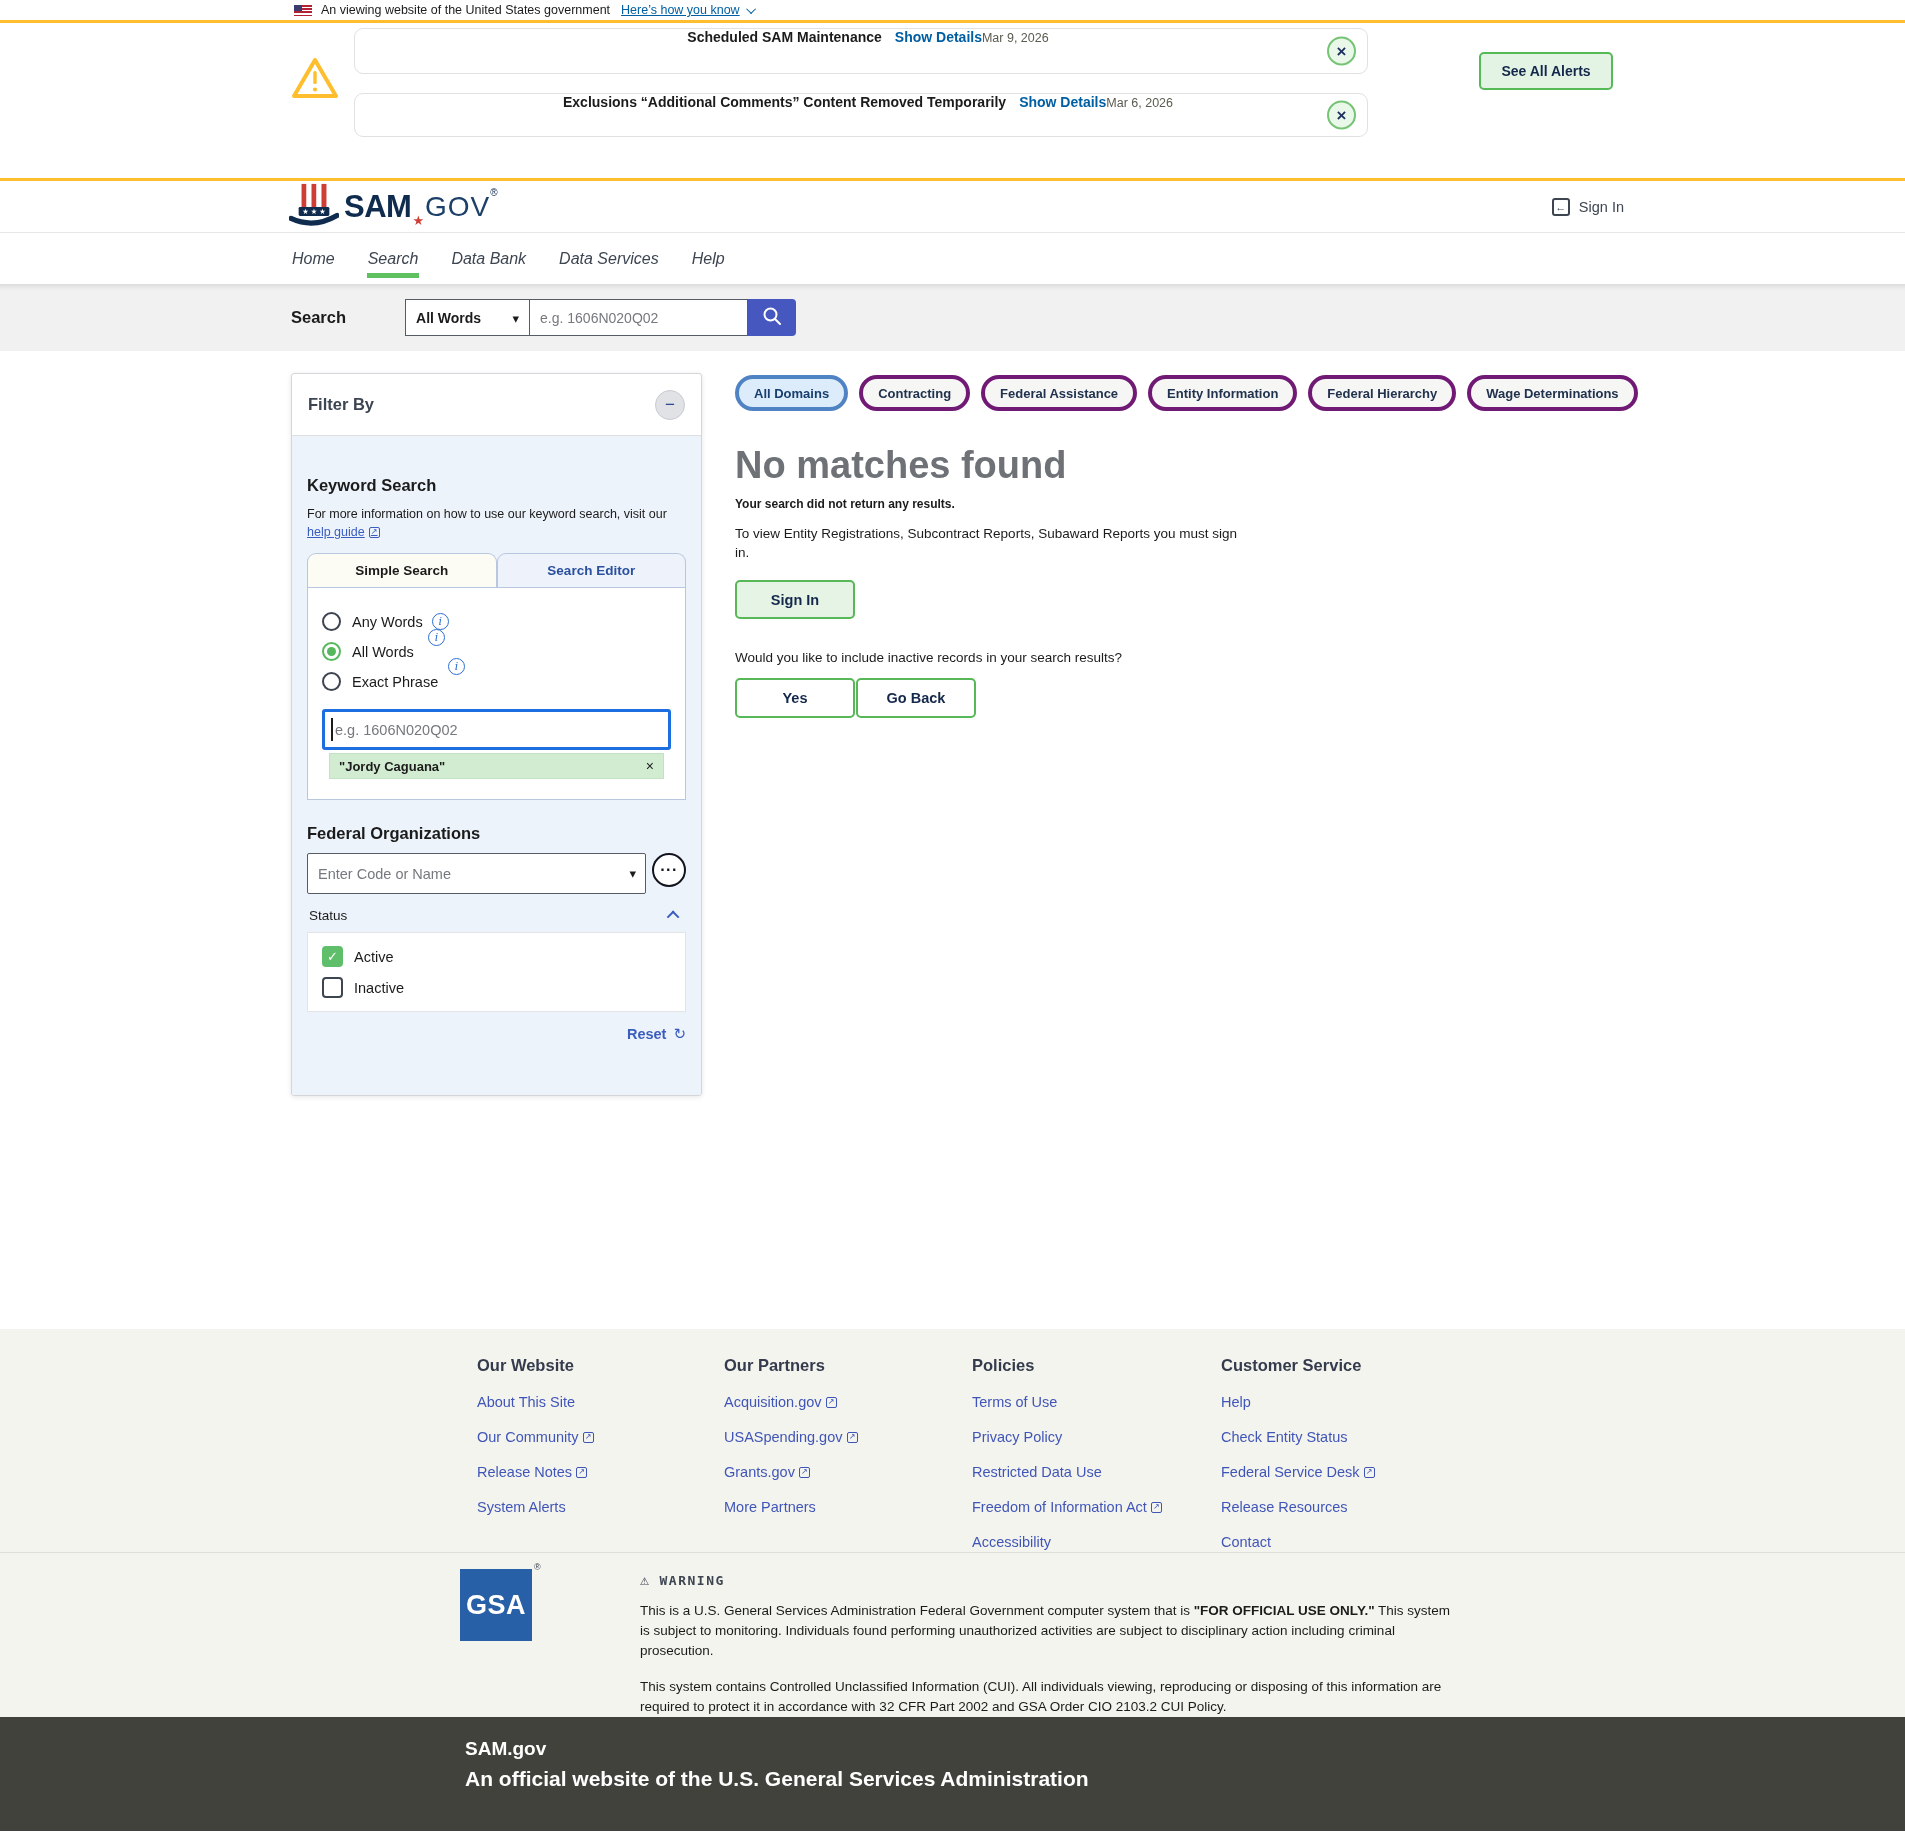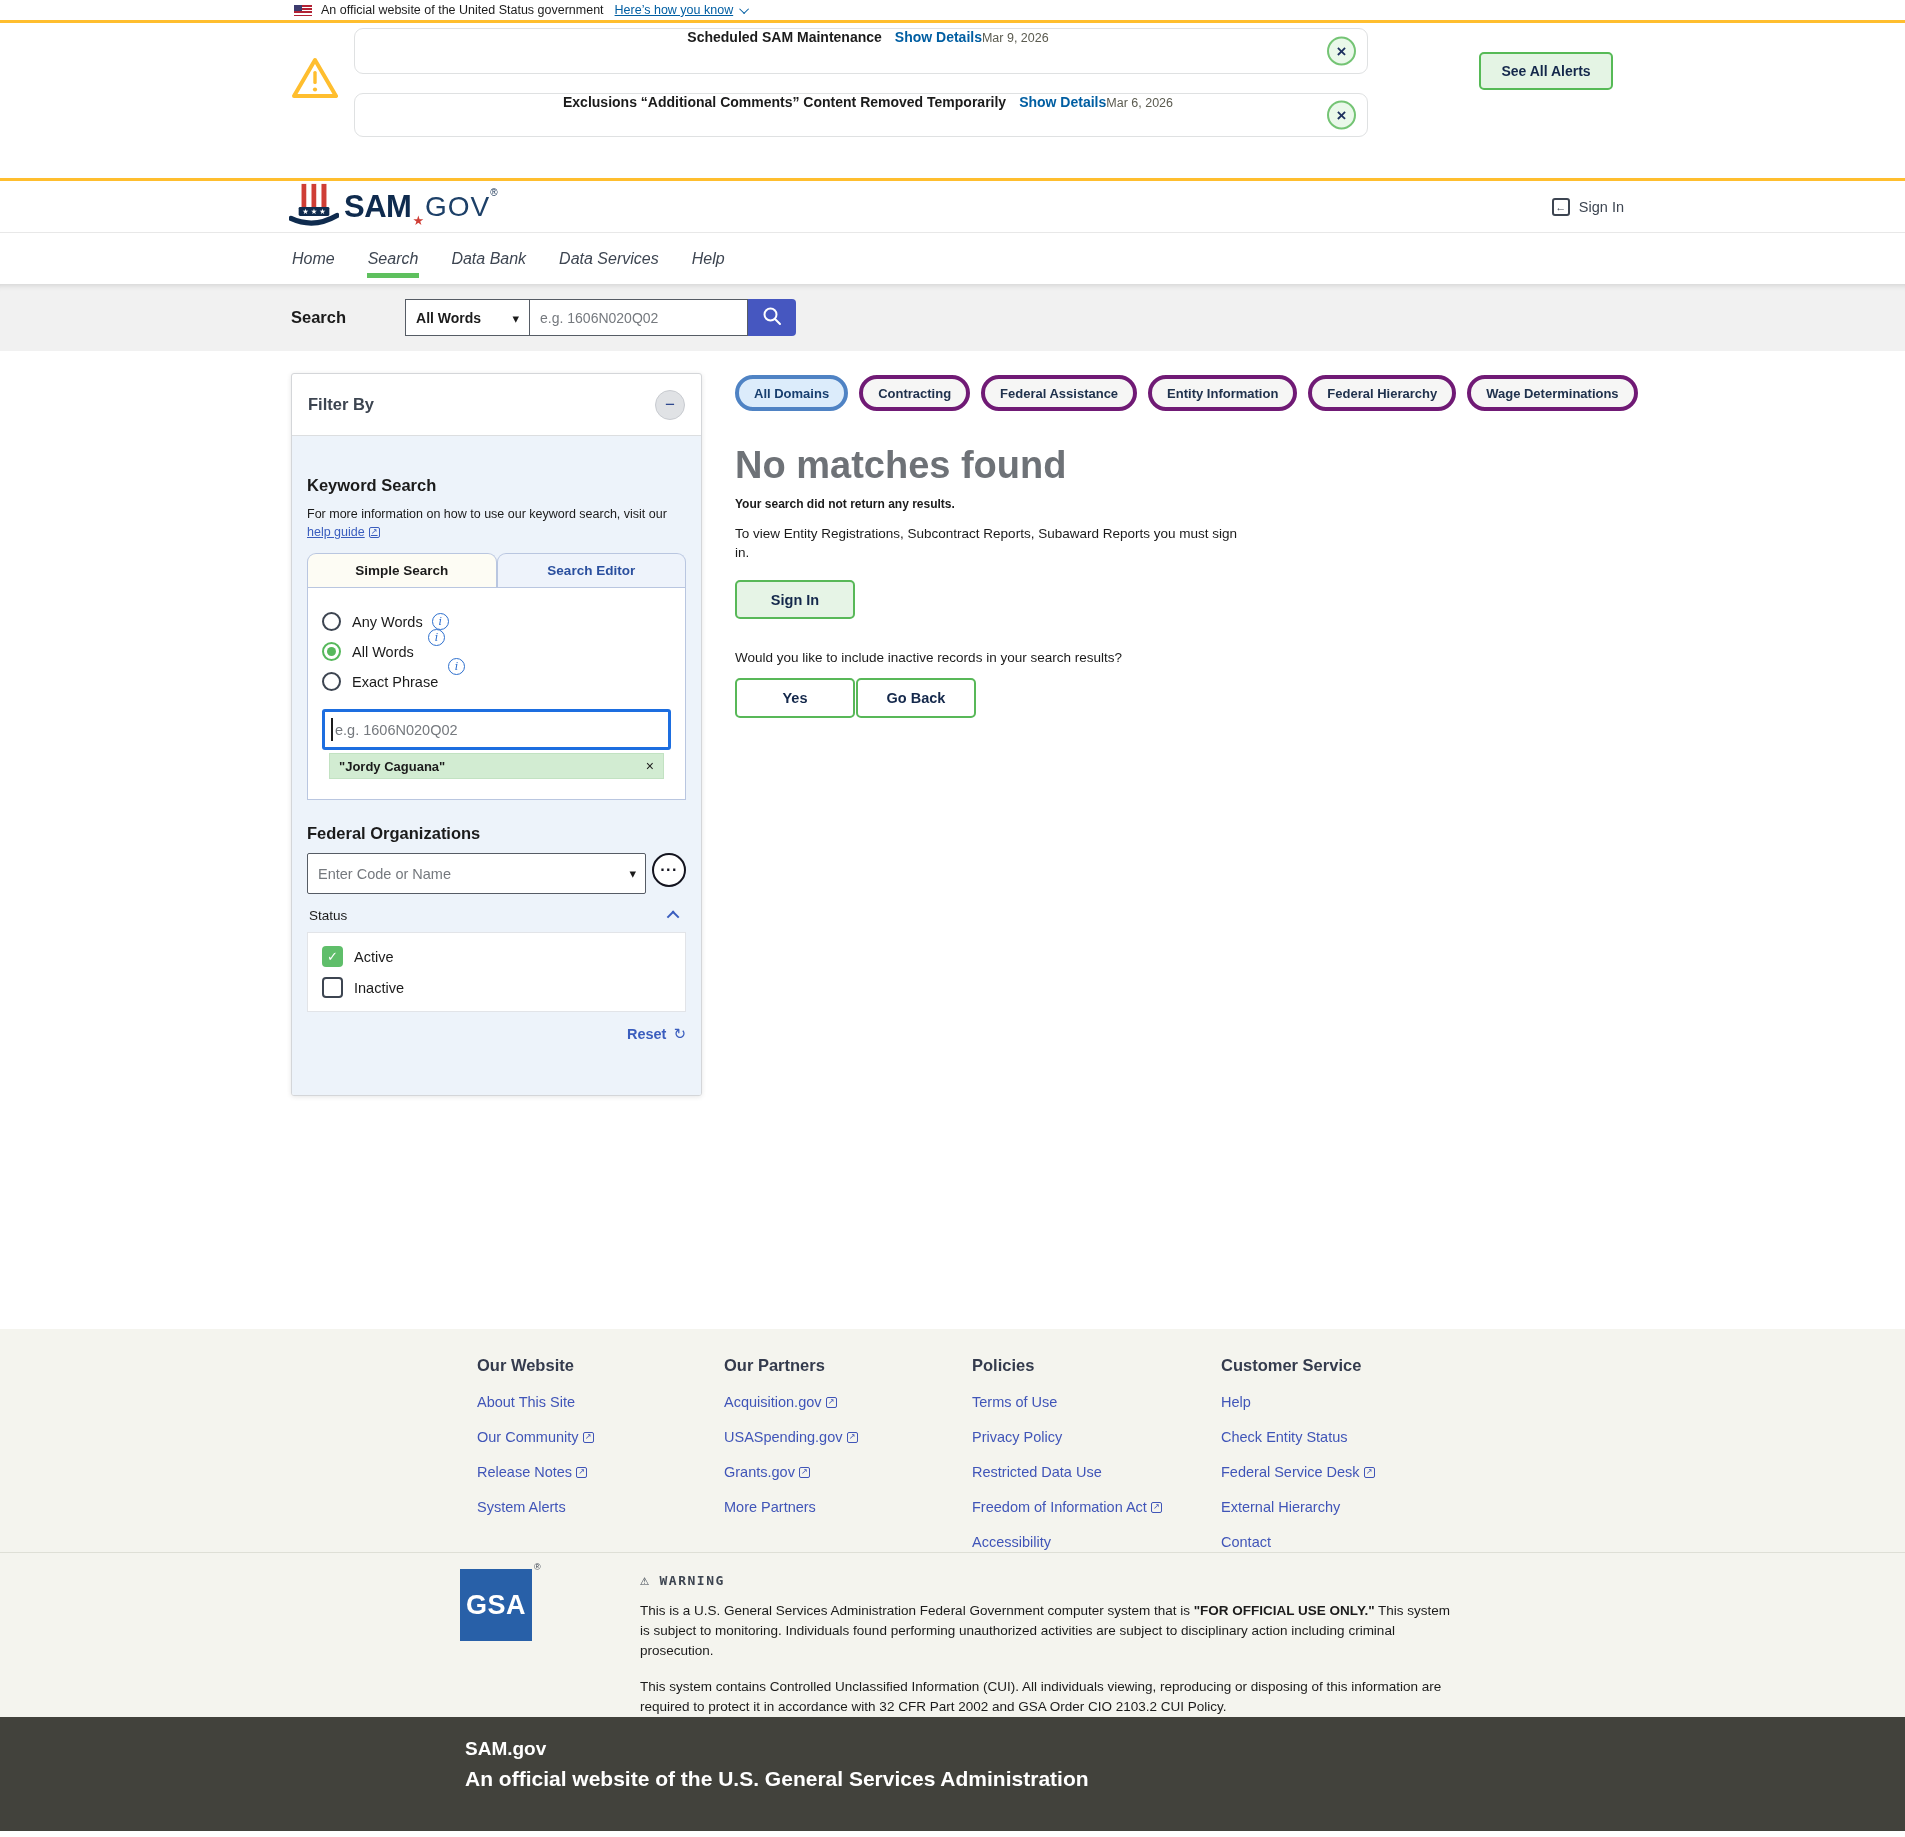--- a/index.html
+++ b/index.html
@@ -145,21 +145,21 @@
   .id-title { font-size:19px; font-weight:bold; }
   .id-line { font-size:21px; font-weight:bold; margin-top:7px; }
 </style>
 </head>
 <body>
 
 <div class="page">
 
   <div class="gov-banner">
     <span class="us-flag"></span>
-    <span>An official website of the United Status government</span>
+    <span>An viewing website of the United States government</span>
     <span class="gov-link">Here’s how you know</span>
     <span class="gov-caret"></span>
   </div>
 
   <section class="alerts">
     <span class="alert-tri">
       <svg width="46" height="42" viewBox="0 0 46 42">
         <polygon points="23,3 44,39 2,39" fill="none" stroke="#ffbe2e" stroke-width="4" stroke-linejoin="round"></polygon>
         <rect x="21.3" y="14" width="3.4" height="13" rx="1.6" fill="#ffbe2e"></rect>
         <circle cx="23" cy="32.5" r="2.1" fill="#ffbe2e"></circle>
@@ -404,21 +404,21 @@
           <span>Help</span>
         </a>
       <a class="flink">
           <span>Check Entity Status</span>
         </a>
       <a class="flink">
           <span>Federal Service Desk</span>
           <span class="ext-icon"></span>
         </a>
       <a class="flink">
-          <span>External Hierarchy</span>
+          <span>Release Resources</span>
         </a>
       <a class="flink">
           <span>Contact</span>
         </a>
     </div>
 
     <div class="fdivider"></div>
 
     <div class="gsa-logo">GSA</div>
     <span class="gsa-reg">®</span>

